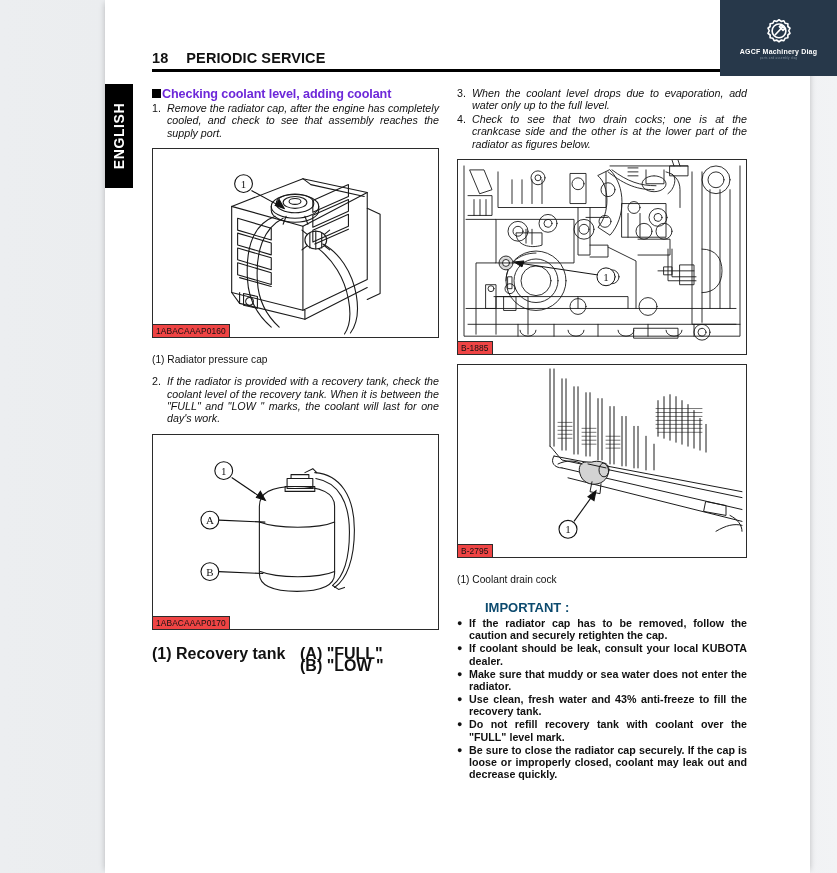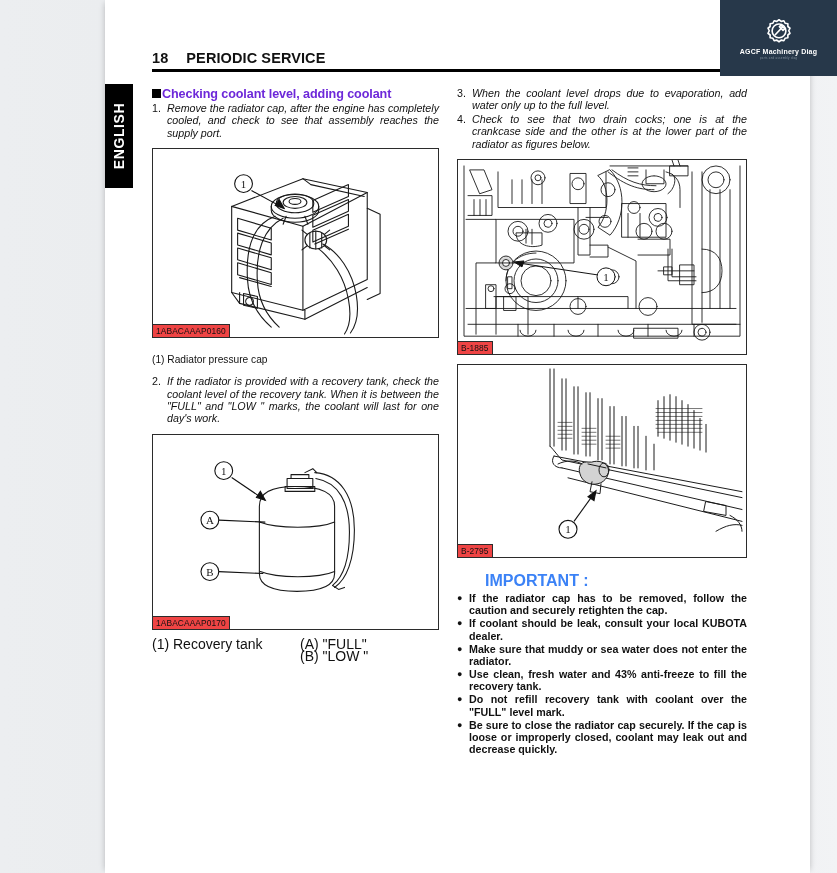--- a/index.html
+++ b/index.html
@@ -147,24 +147,25 @@
   ol.numlist > li .t { flex: 1 1 auto; text-align: justify; font-style: italic; }
 
   p.caption {
     font-size: 10.2px;
     line-height: 12px;
     margin: 16px 0 0 0;
     color: #111;
   }
   .caption-row {
     display: flex;
-    margin-top: 8px;
-    font-size: 14px;
+    margin-top: 18px;
+    font-size: 16px;
     line-height: 12.6px;
     color: #111;
+    font-weight: bold;
   }
   .caption-row .c1 { width: 148px; }
   .caption-row .c2 { width: 120px; }
 
   
   .figure {
     border: 1px solid #2b2b2b;
     background: #fff;
     position: relative;
     margin-top: 9px;
@@ -185,24 +186,24 @@
   }
   .figure svg { display: block; width: 100%; height: 100%; }
 
   #fig-radiator { height: 190px; }
   #fig-tank     { height: 196px; }
   #fig-engine   { height: 196px; }
   #fig-drain    { height: 194px; }
 
   
   .important-title {
-    font-size: 16px;
+    font-size: 13px;
     font-weight: bold;
     margin: 14px 0 2px 0;
-    color: #3b82f6;
+    color: #0c4a6e;
     padding-left: 28px;
   }
   ul.bullets { margin: 0; padding: 0; list-style: none; }
   ul.bullets > li {
     display: flex;
     font-size: 10.7px;
     line-height: 12.4px;
     color: #111;
     margin-bottom: .5px;
   }
@@ -554,20 +555,21 @@
             <g stroke="#111" fill="none" stroke-width="1.1">
               <circle cx="110" cy="166" r="9" fill="#fff"></circle>
               <path d="M116 158 L136 130"></path>
               <path d="M138 127 L136 137 L130 133 Z" fill="#111"></path>
             </g>
             <text x="110" y="170" font-size="11" text-anchor="middle" fill="#111" font-family="Liberation Serif, serif">1</text>
           </svg>
           <div class="figid">B-2795</div>
         </div>
 
+        <p class="caption">(1) Coolant drain cock</p>
 
         <div class="important-title">IMPORTANT :</div>
 
         <ul class="bullets">
           <li>
             <span class="dot">●</span>
             <span class="t">If the radiator cap has to be removed, follow the caution and securely retighten the cap.</span>
           </li>
           <li>
             <span class="dot">●</span>

